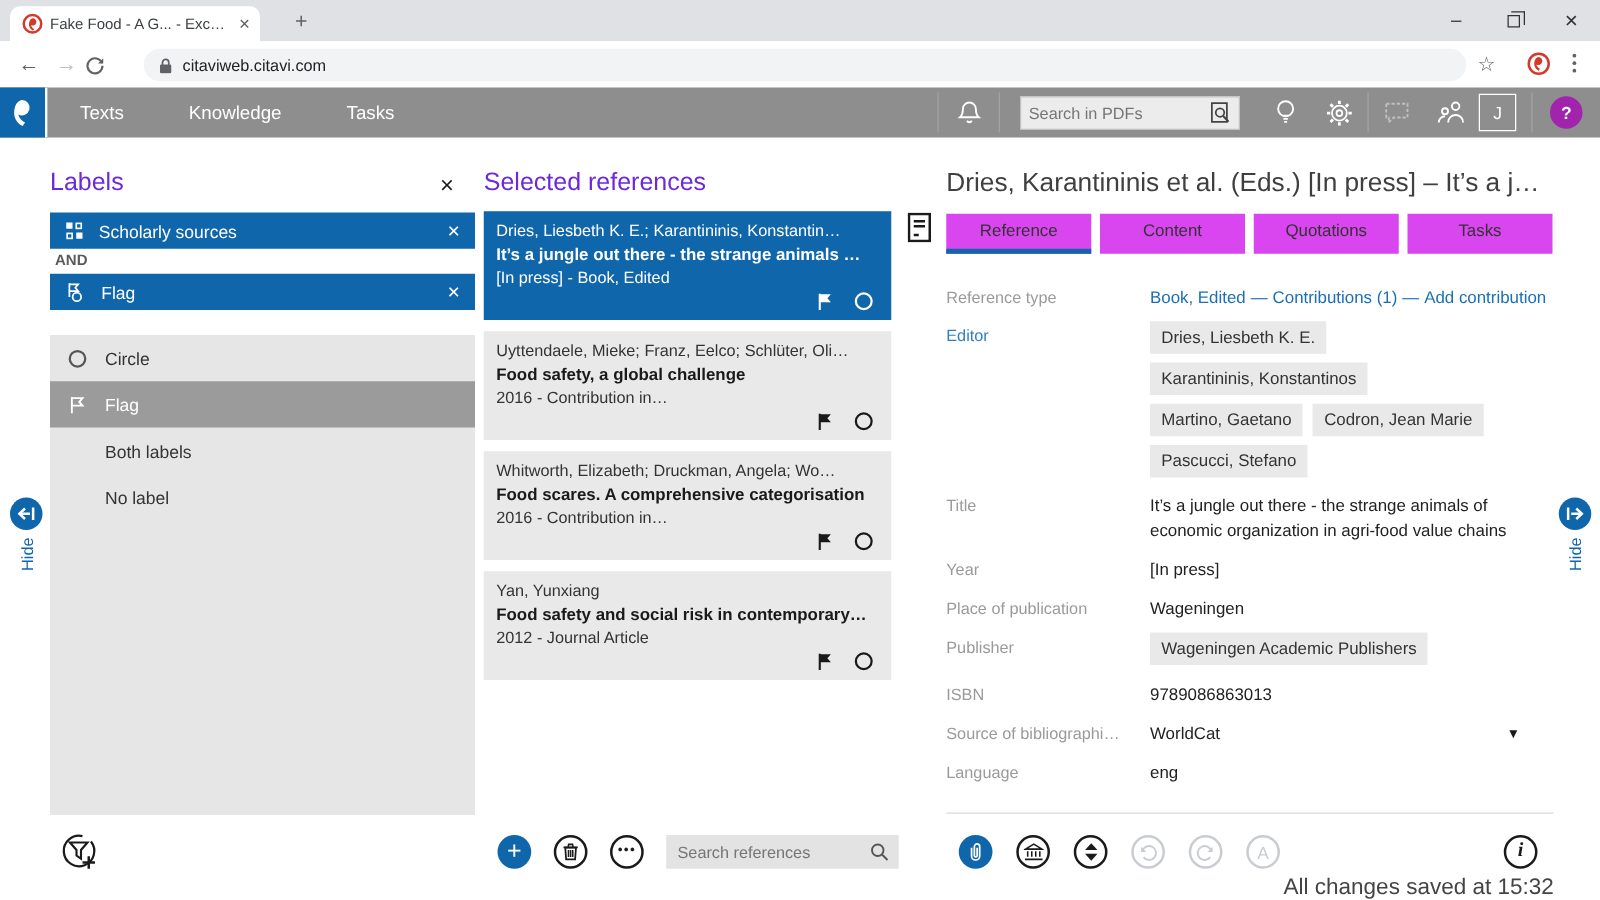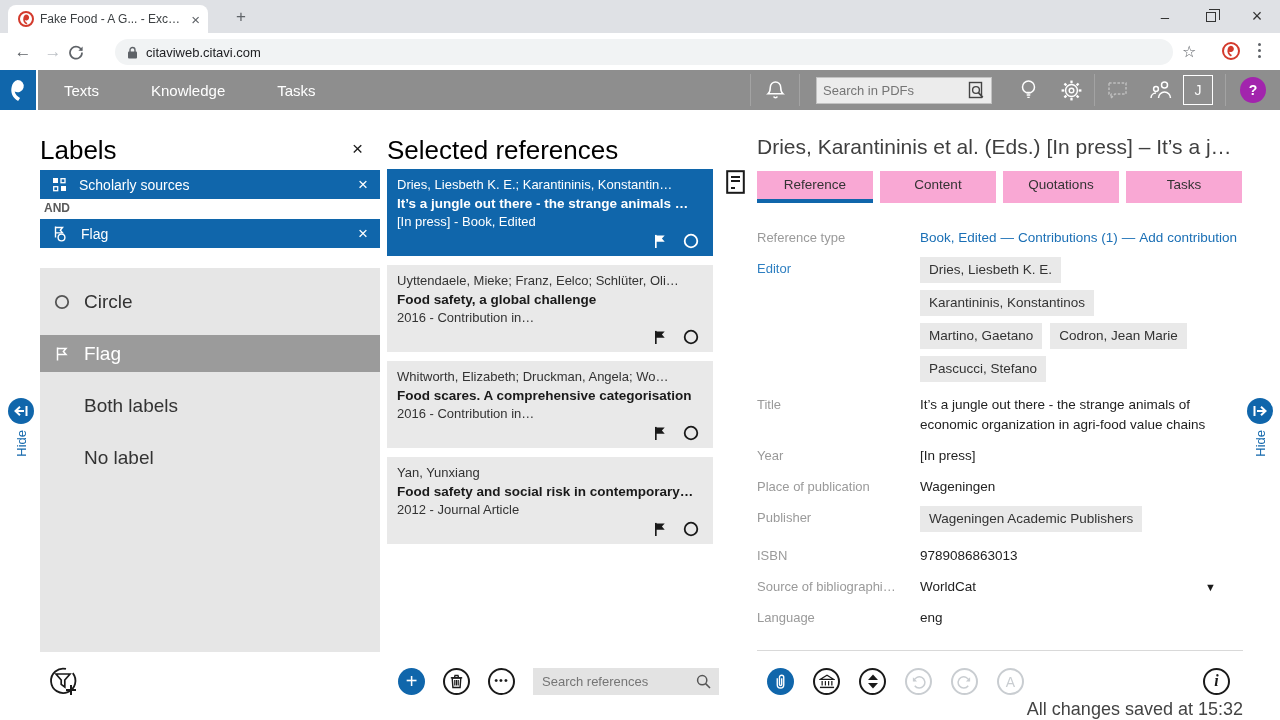--- a/index.html
+++ b/index.html
@@ -49,30 +49,30 @@
   #pdf-search { width:176px; height:27px; align-self:center; background:#ececec;
     border:1px solid #c2c2c2; display:flex; align-items:center; margin:0 16px; }
   #pdf-search input { border:none; outline:none; background:transparent; flex:1; font-size:13px;
     color:#555; padding:0 6px; font-family:inherit; min-width:0; }
   #avatar-box { width:30px; height:30px; border:1px solid #fff; align-self:center;
     display:flex; align-items:center; justify-content:center; font-size:14px; }
   #help-btn { width:26px; height:26px; border-radius:50%; background:#a224ad; align-self:center;
     display:flex; align-items:center; justify-content:center; font-weight:bold; font-size:14px; margin:0 14px;}
 
   
-  .panel-title { font-size:26px; color:#000000; }
+  .panel-title { font-size:20px; color:#6d28d9; }
   .xglyph { font-size:19px; color:#1a1a1a; line-height:1; }
   .filterbar { position:absolute; left:40px; width:340px; height:29px; background:#1066ab;
     display:flex; align-items:center; color:#fff; padding:0 12px; gap:12px; }
   .filterbar .lbl { flex:1; font-size:14px; }
   .filterbar .xglyph { color:#fff; font-size:17px; }
   #and-label { position:absolute; left:44px; top:201px; font-size:12px; font-weight:bold; color:#5a5a5a;text-align:center; }
   #options { position:absolute; left:40px; top:268px; width:340px; height:384px; background:#e6e6e6; }
   .optrow { height:37px; display:flex; align-items:center; padding-left:14px; gap:14px;
-    font-size:19px; color:#333;margin-top:15px; }
+    font-size:14px; color:#333; }
   .optrow.selected { background:#9b9b9b; color:#fff; }
   .optrow .noicon { width:16px; }
   #filter-add { position:absolute; left:46px; top:664px; }
 
   .hide-toggle { position:absolute; width:26px; text-align:center; }
   .hide-circle { width:26px; height:26px; border-radius:50%; background:#1066ab; display:flex;
     align-items:center; justify-content:center; }
   .hide-word { margin-top:6px; color:#1066ab; font-size:13px; writing-mode:vertical-rl;
     transform:rotate(180deg); display:inline-block; }
 
@@ -96,21 +96,21 @@
   .dots-glyph { font-size:11px; letter-spacing:1px; margin-top:-3px; }
   #list-search { width:186px; height:27px; background:#e3e3e3; display:flex; align-items:center; }
   #list-search input { border:none; outline:none; background:transparent; flex:1; font-size:13px;
     color:#777; padding:0 9px; font-family:inherit; min-width:0; }
 
   
   #detail-title { position:absolute; left:757px; top:135px; width:486px; font-size:21px; color:#3f3f3f;
     white-space:nowrap; overflow:hidden; }
   #compact-icon { position:absolute; left:726px; top:170px; }
   #detail-tabs { position:absolute; left:757px; top:171px; display:flex; gap:7px; }
-  .dtab { width:116px; height:32px; background:#f9a8d4; font-size:13.5px; color:#333;
+  .dtab { width:116px; height:32px; background:#d946ef; font-size:13.5px; color:#333;
     display:flex; align-items:center; justify-content:center; line-height:28px;
     border-bottom:4px solid transparent; padding-bottom:0; }
   .dtab.active { border-bottom:4px solid #1066ab; }
 
   #fields { position:absolute; left:757px; top:228px; width:487px; }
   .frow { display:flex; margin-bottom:11px; }
   .flabel { width:163px; flex:none; font-size:13px; color:#9a9a9a; padding-top:2px; }
   .flabel.hl { color:#2e7fc1; }
   .fvalue { flex:1; font-size:13.5px; color:#222; line-height:20px; }
   .flink { color:#1a6fb5; }

